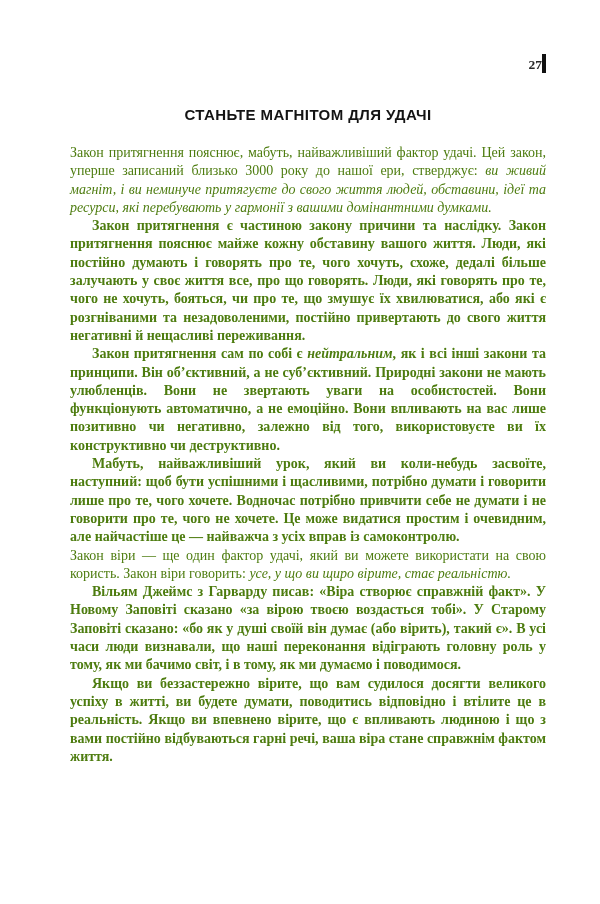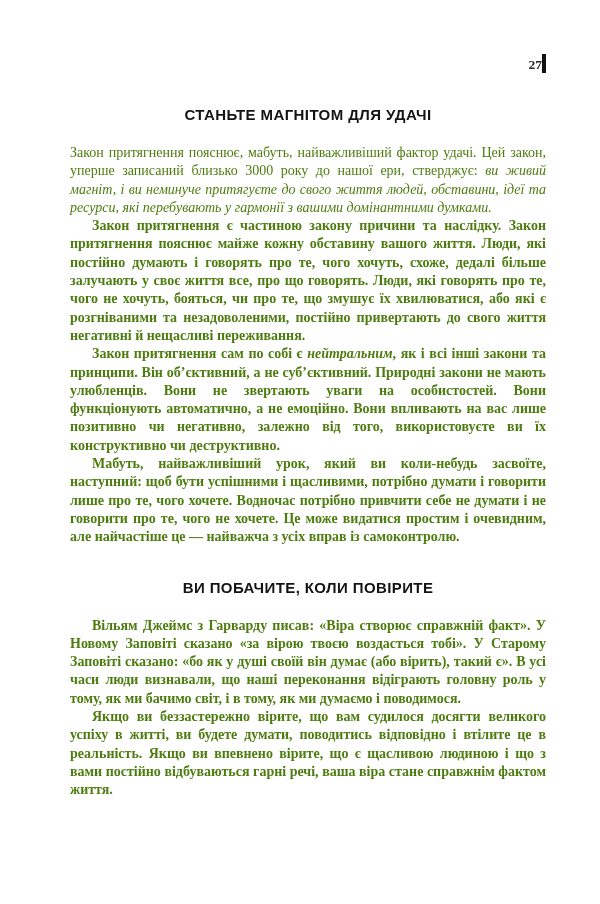--- a/index.html
+++ b/index.html
@@ -80,17 +80,17 @@
   <span class="page-rule"></span>
 </div>
 
 <div class="page">
   <div class="content">
       <h2 class="chapter-heading">СТАНЬТЕ МАГНІТОМ ДЛЯ УДАЧІ</h2>
       <p class="body-paragraph"><span>Закон притягнення пояснює, мабуть, найважливіший фактор удачі. Цей закон, уперше записаний близько 3000 року до нашої ери, стверджує: </span><em>ви живий магніт, і ви неминуче притягуєте до свого життя людей, обставини, ідеї та ресурси, які перебувають у гармонії з вашими домінантними думками.</em></p>
       <p class="body-paragraph indent"><span>Закон притягнення є частиною закону причини та наслідку. Закон притягнення пояснює майже кожну обставину вашого життя. Люди, які постійно думають і говорять про те, чого хочуть, схоже, дедалі більше залучають у своє життя все, про що говорять. Люди, які говорять про те, чого не хочуть, бояться, чи про те, що змушує їх хвилюватися, або які є розгніваними та незадоволеними, постійно привертають до свого життя негативні й нещасливі переживання.</span></p>
       <p class="body-paragraph indent"><span>Закон притягнення сам по собі є </span><em>нейтральним</em><span>, як і всі інші закони та принципи. Він об’єктивний, а не суб’єктивний. Природні закони не мають улюбленців. Вони не звертають уваги на особистостей. Вони функціонують автоматично, а не емоційно. Вони впливають на вас лише позитивно чи негативно, залежно від того, використовуєте ви їх конструктивно чи деструктивно.</span></p>
       <p class="body-paragraph indent"><span>Мабуть, найважливіший урок, який ви коли-небудь засвоїте, наступний: щоб бути успішними і щасливими, потрібно думати і говорити лише про те, чого хочете. Водночас потрібно привчити себе не думати і не говорити про те, чого не хочете. Це може видатися простим і очевидним, але найчастіше це — найважча з усіх вправ із самоконтролю.</span></p>
-      <h2 class="chapter-heading">ВИ ПОБАЧИТЕ, КОЛИ ПОВІРИТЕ</h2>
+      <p class="body-paragraph"><span>Закон віри — ще один фактор удачі, який ви можете використати на свою користь. Закон віри говорить: </span><em>усе, у що ви щиро вірите, стає реальністю.</em></p>
       <p class="body-paragraph indent"><span>Вільям Джеймс з Гарварду писав: «Віра створює справжній факт». У Новому Заповіті сказано «за вірою твоєю воздасться тобі». У Старому Заповіті сказано: «бо як у душі своїй він думає (або вірить), такий є». В усі часи люди визнавали, що наші переконання відіграють головну роль у тому, як ми бачимо світ, і в тому, як ми думаємо і поводимося.</span></p>
-      <p class="body-paragraph indent"><span>Якщо ви беззастережно вірите, що вам судилося досягти великого успіху в житті, ви будете думати, поводитись відповідно і втілите це в реальність. Якщо ви впевнено вірите, що є щасливою людиною і що з вами постійно відбуваються гарні речі, ваша віра стане справжнім фактом життя.</span></p>
+      <p class="body-paragraph indent"><span>Якщо ви беззастережно вірите, що вам судилося досягти великого успіху в житті, ви будете думати, поводитись відповідно і втілите це в реальність. Якщо ви впевнено вірите, що є впливають людиною і що з вами постійно відбуваються гарні речі, ваша віра стане справжнім фактом життя.</span></p>
     </div>
 </div>
 
 </body></html>

